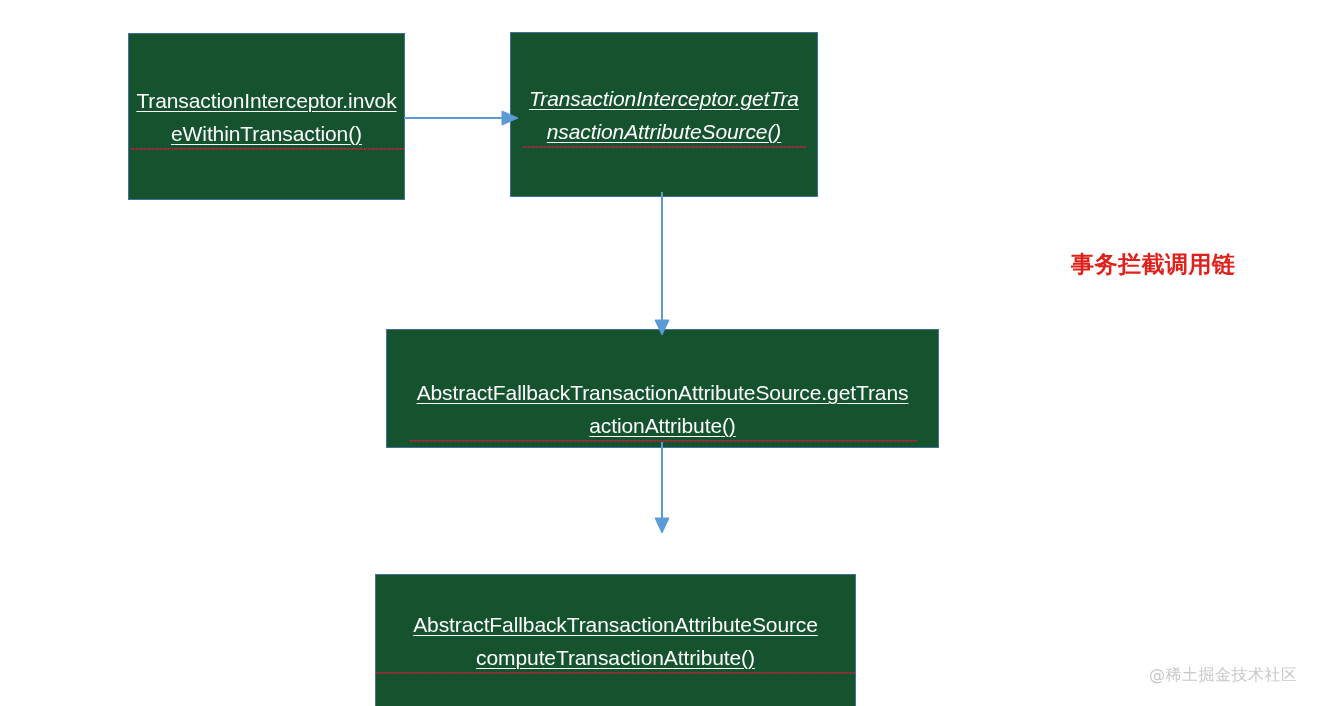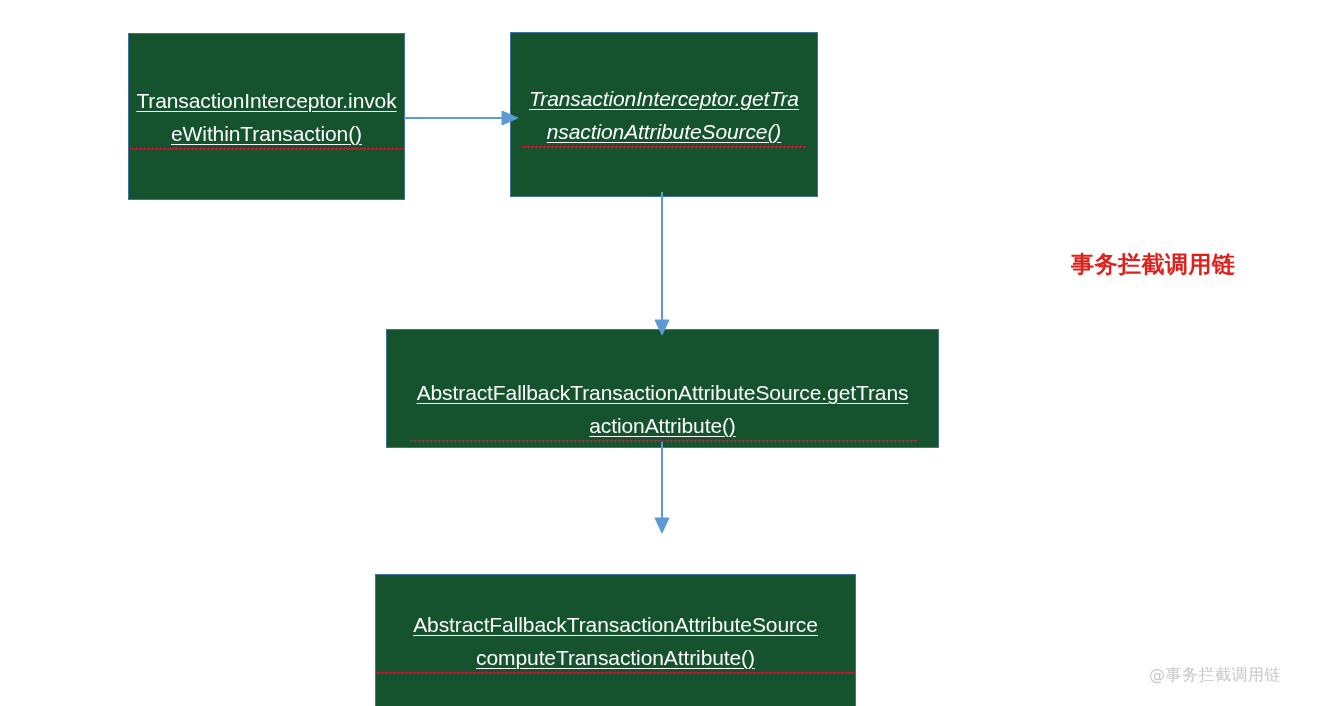--- a/index.html
+++ b/index.html
@@ -137,15 +137,15 @@
     <polygon points="13,130 27,130 20,145"></polygon>
   </svg>
 
   <svg class="connector" id="edge-3-4" viewBox="0 0 40 92" width="40" height="92">
     <line x1="20" y1="0" x2="20" y2="76"></line>
     <polygon points="13,76 27,76 20,91"></polygon>
   </svg>
 
   <div id="annotation">事务拦截调用链</div>
 
-  <div id="watermark">@事务拦截调用链</div>
+  <div id="watermark">@稀土掘金技术社区</div>
 
 </div>
 
 </body></html>

